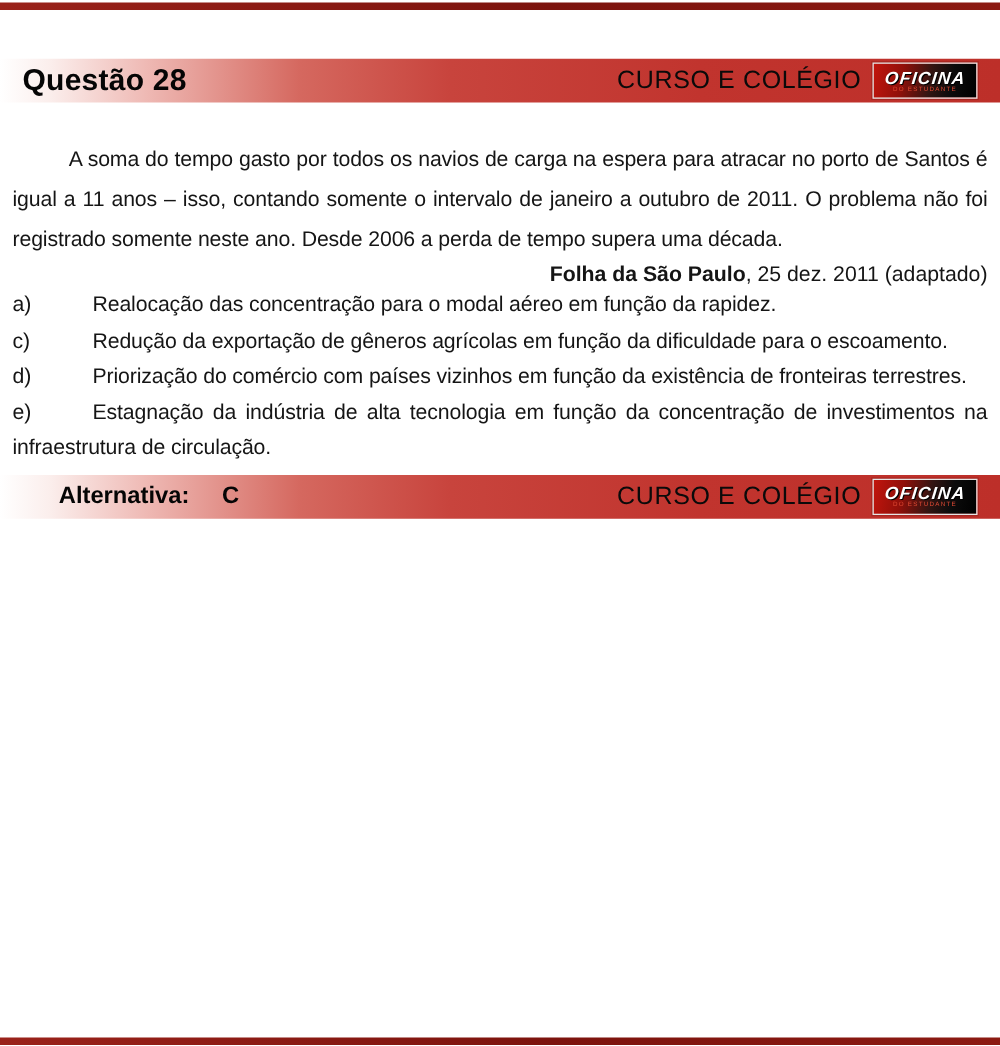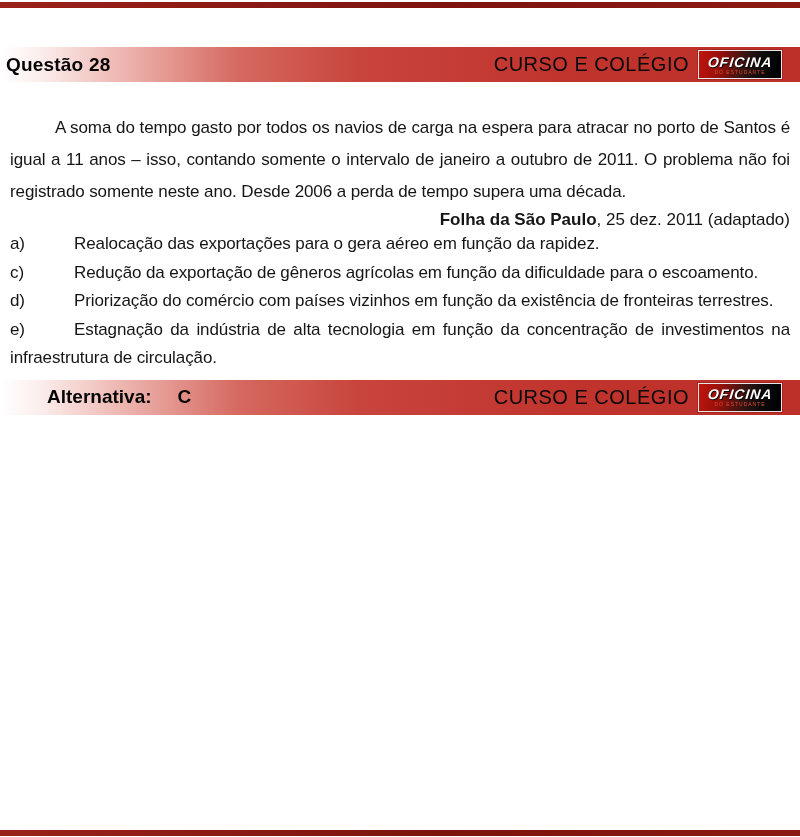--- a/index.html
+++ b/index.html
@@ -31,24 +31,24 @@
     align-items: center;
     box-sizing: border-box;
     background: linear-gradient(to right,
       #ffffff 0%, #fbeeec 5%, #eeb7b2 15%, #d5685f 30%,
       #c8443d 45%, #c1342e 70%, #bd2f29 100%);
   }
   .bar-question { margin-top: 39px; }
   .bar-answer   { margin-top: 7px; }
 
   .q-number {
-    font-size: 19px;
+    font-size: 24px;
     font-weight: bold;
     color: #050505;
-    padding-left: 6px;
+    padding-left: 18px;
     letter-spacing: 0.2px;
   }
   .answer-left {
     padding-left: 47px;
     font-size: 19px;
     font-weight: bold;
     color: #050505;
   }
   .answer-value { margin-left: 26px; }
 
@@ -153,21 +153,21 @@
 
   <p class="body-text passage">A soma do tempo gasto por todos os navios de carga na espera para atracar no porto de Santos é igual a 11 anos – isso, contando somente o intervalo de janeiro a outubro de 2011. O problema não foi registrado somente neste ano. Desde 2006 a perda de tempo supera uma década.</p>
 
   <div class="source">
     <span class="source-name">Folha da São Paulo</span><span>, 25 dez. 2011 (adaptado)</span>
   </div>
 
 
   <div class="options">
     <div class="option">
-      <span class="opt-label">a)</span><span class="opt-text">Realocação das exportações para o gera aéreo em função da rapidez.</span>
+      <span class="opt-label">a)</span><span class="opt-text">Realocação das concentração para o modal aéreo em função da rapidez.</span>
     </div>
     <div class="option">
       <span class="opt-label">c)</span><span class="opt-text">Redução da exportação de gêneros agrícolas em função da dificuldade para o escoamento.</span>
     </div>
     <div class="option">
       <span class="opt-label">d)</span><span class="opt-text">Priorização do comércio com países vizinhos em função da existência de fronteiras terrestres.</span>
     </div>
     <div class="option">
       <span class="opt-label">e)</span><span class="opt-text">Estagnação da indústria de alta tecnologia em função da concentração de investimentos na infraestrutura de circulação.</span>
     </div>

